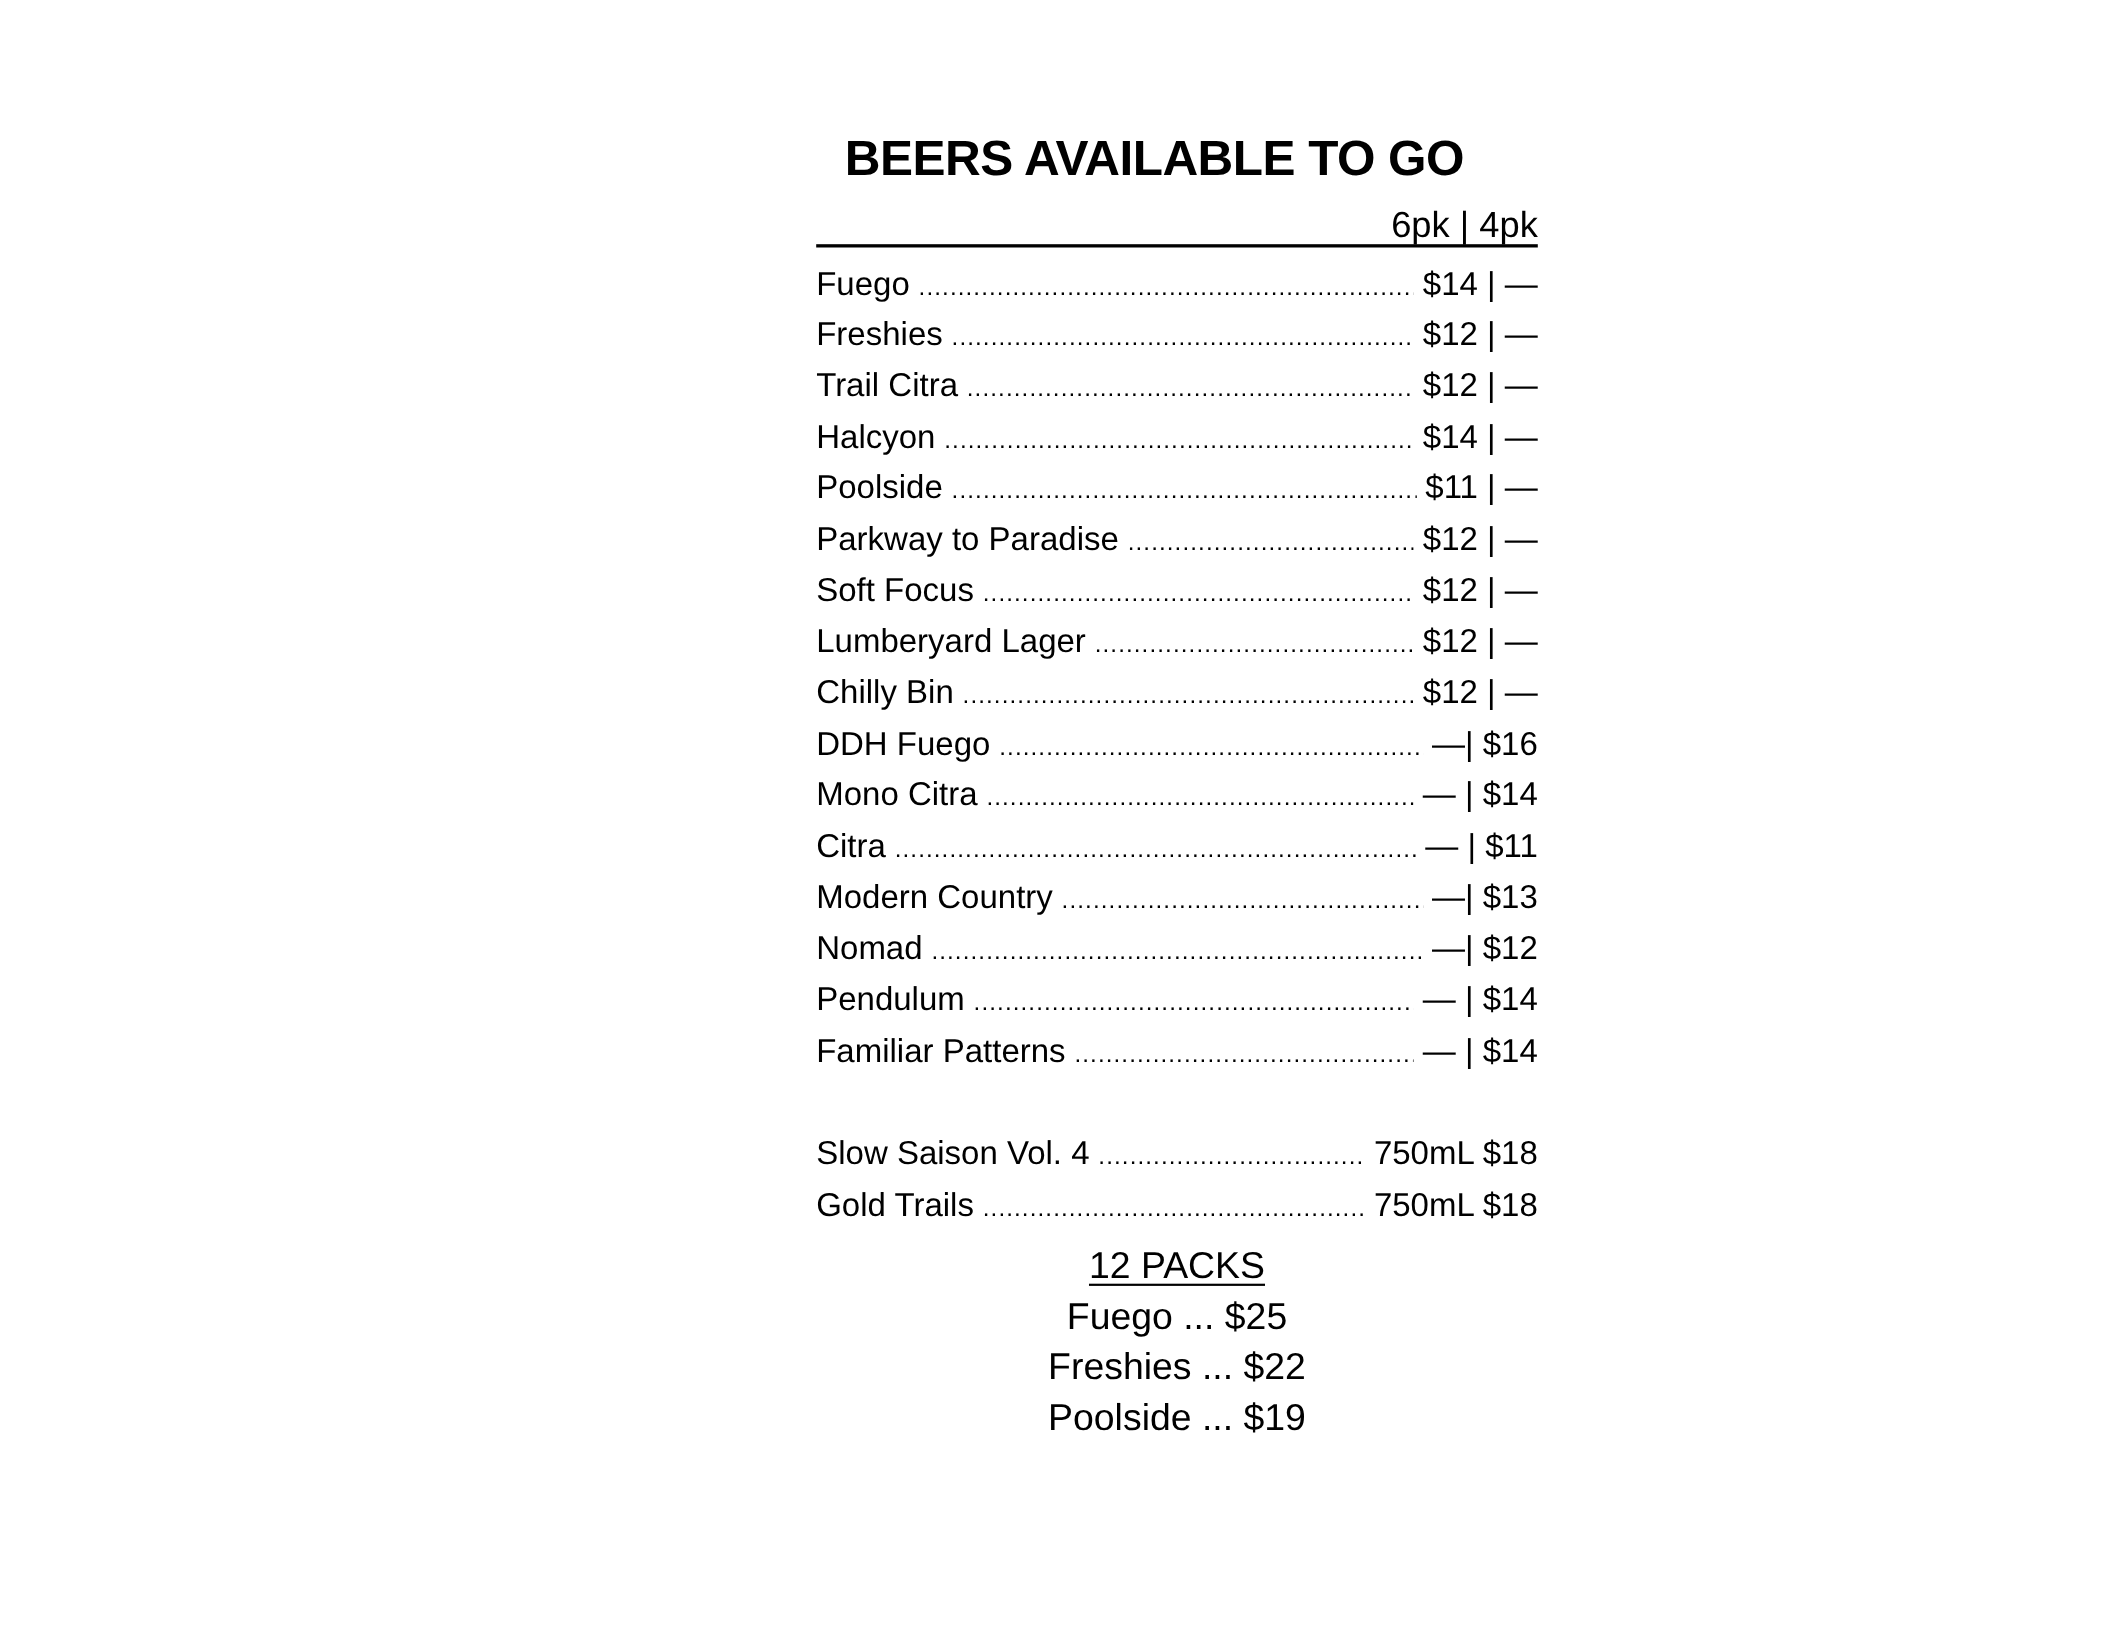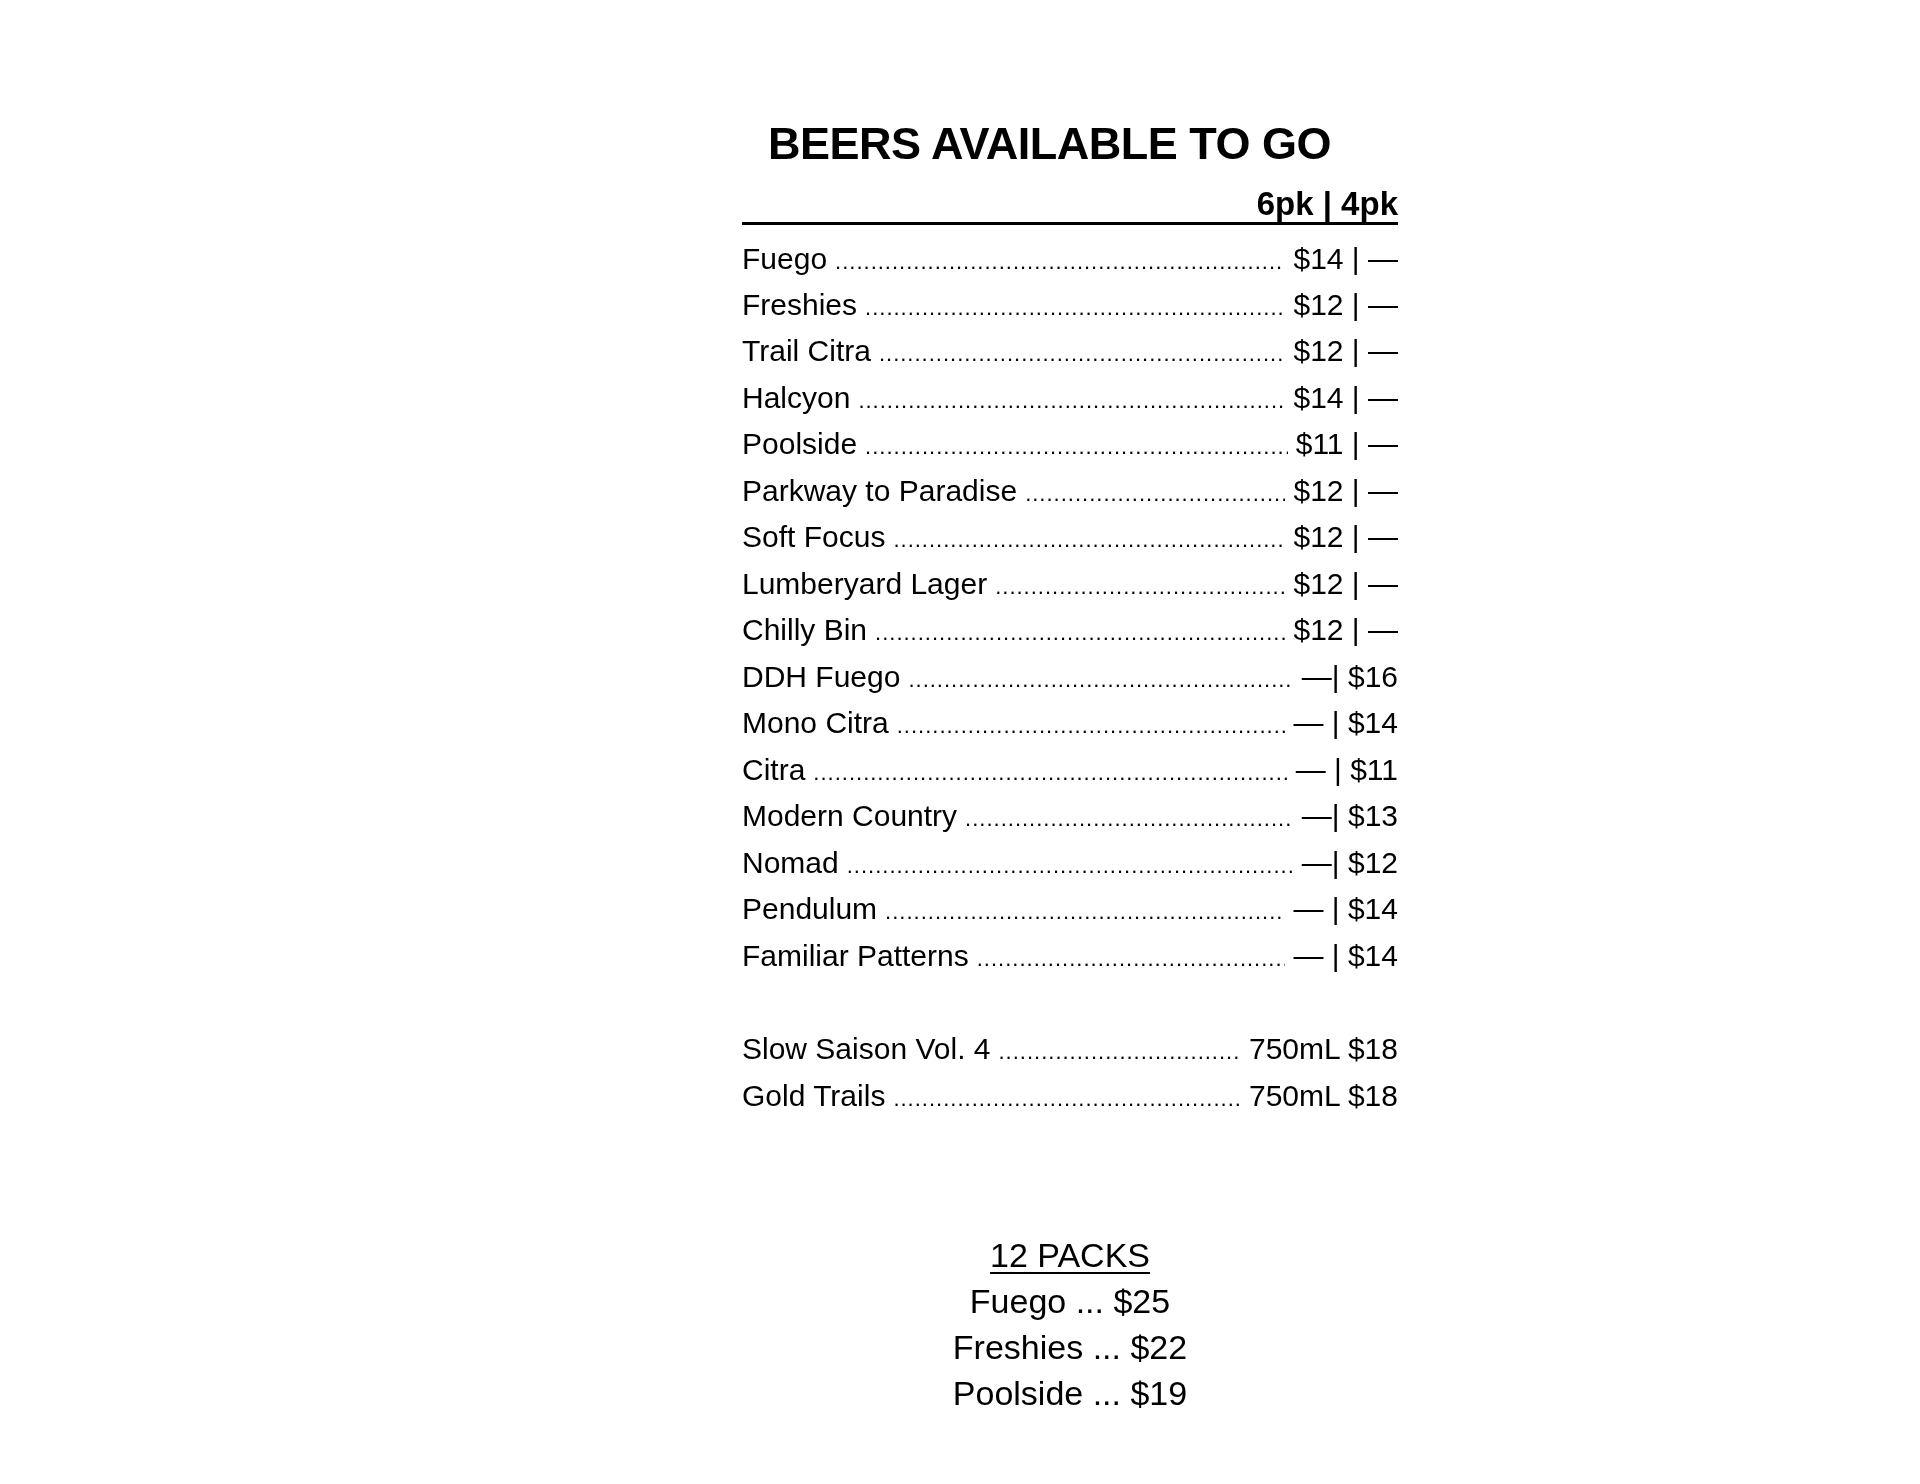--- a/index.html
+++ b/index.html
@@ -4,21 +4,21 @@
 <style>
   html, body { margin: 0; padding: 0; background: #ffffff; }
   body { width: 1920px; height: 1484px; position: relative; overflow: hidden;
          font-family: "Liberation Sans", sans-serif; color: #000; }
   .title { position: absolute; left: 0; width: 1920px; top: 118px; text-align: center;
            margin-left: 150px; width: 1840px; margin-left: 0; }
   .title span { display: inline-block; font-weight: 700; font-size: 45px; letter-spacing: -0.5px;
                 font-family: "Liberation Sans", sans-serif; position: relative; left: 110px; margin-left: 39px; }
   .menu { position: absolute; left: 742px; width: 656px; top: 0; }
   .header-row { position: absolute; top: 186px; left: 0; width: 656px; height: 36px;
-                border-bottom: 3px solid #000; text-align: right; font-weight: bold; }
+                border-bottom: 3px solid #000; text-align: right; }
   .header-row span { font-size: 33px; line-height: 36px; display: inline-block; padding-right: 0; }
   .row { position: absolute; left: 0; width: 656px; height: 46px; display: flex; align-items: baseline;
          font-size: 30px; line-height: 46px; white-space: nowrap; }
   .row .name { flex: 0 0 auto; }
   .row .dots { flex: 1 1 auto; overflow: hidden; margin: 0 8px; letter-spacing: 1px; font-size: 22px; }
   .row .dots::before { content: "................................................................................................................................................................................................"; }
   .row .price { flex: 0 0 auto; }
   .twelve { position: absolute; left: 0; width: 1920px; text-align: center; font-size: 34px; line-height: 46px; }
   .twelve .inner { display: inline-block; position: relative; left: 110px; }
   .twelve-title { text-decoration: underline; text-underline-offset: 5px; text-decoration-thickness: 2px; }
@@ -121,18 +121,18 @@
       <span class="dots"></span>
       <span class="price">750mL $18</span>
     </div>
   <div class="row" style="top:1073px">
       <span class="name">Gold Trails</span>
       <span class="dots"></span>
       <span class="price">750mL $18</span>
     </div>
 </div>
 
-<div class="twelve" style="top:1232px">
+<div class="twelve" style="top:1128px">
   <div><span class="inner twelve-title">12 PACKS</span></div>
   <div><span class="inner">Fuego ... $25</span></div>
   <div><span class="inner">Freshies ... $22</span></div>
   <div><span class="inner">Poolside ... $19</span></div>
 </div>
 
 </body></html>

